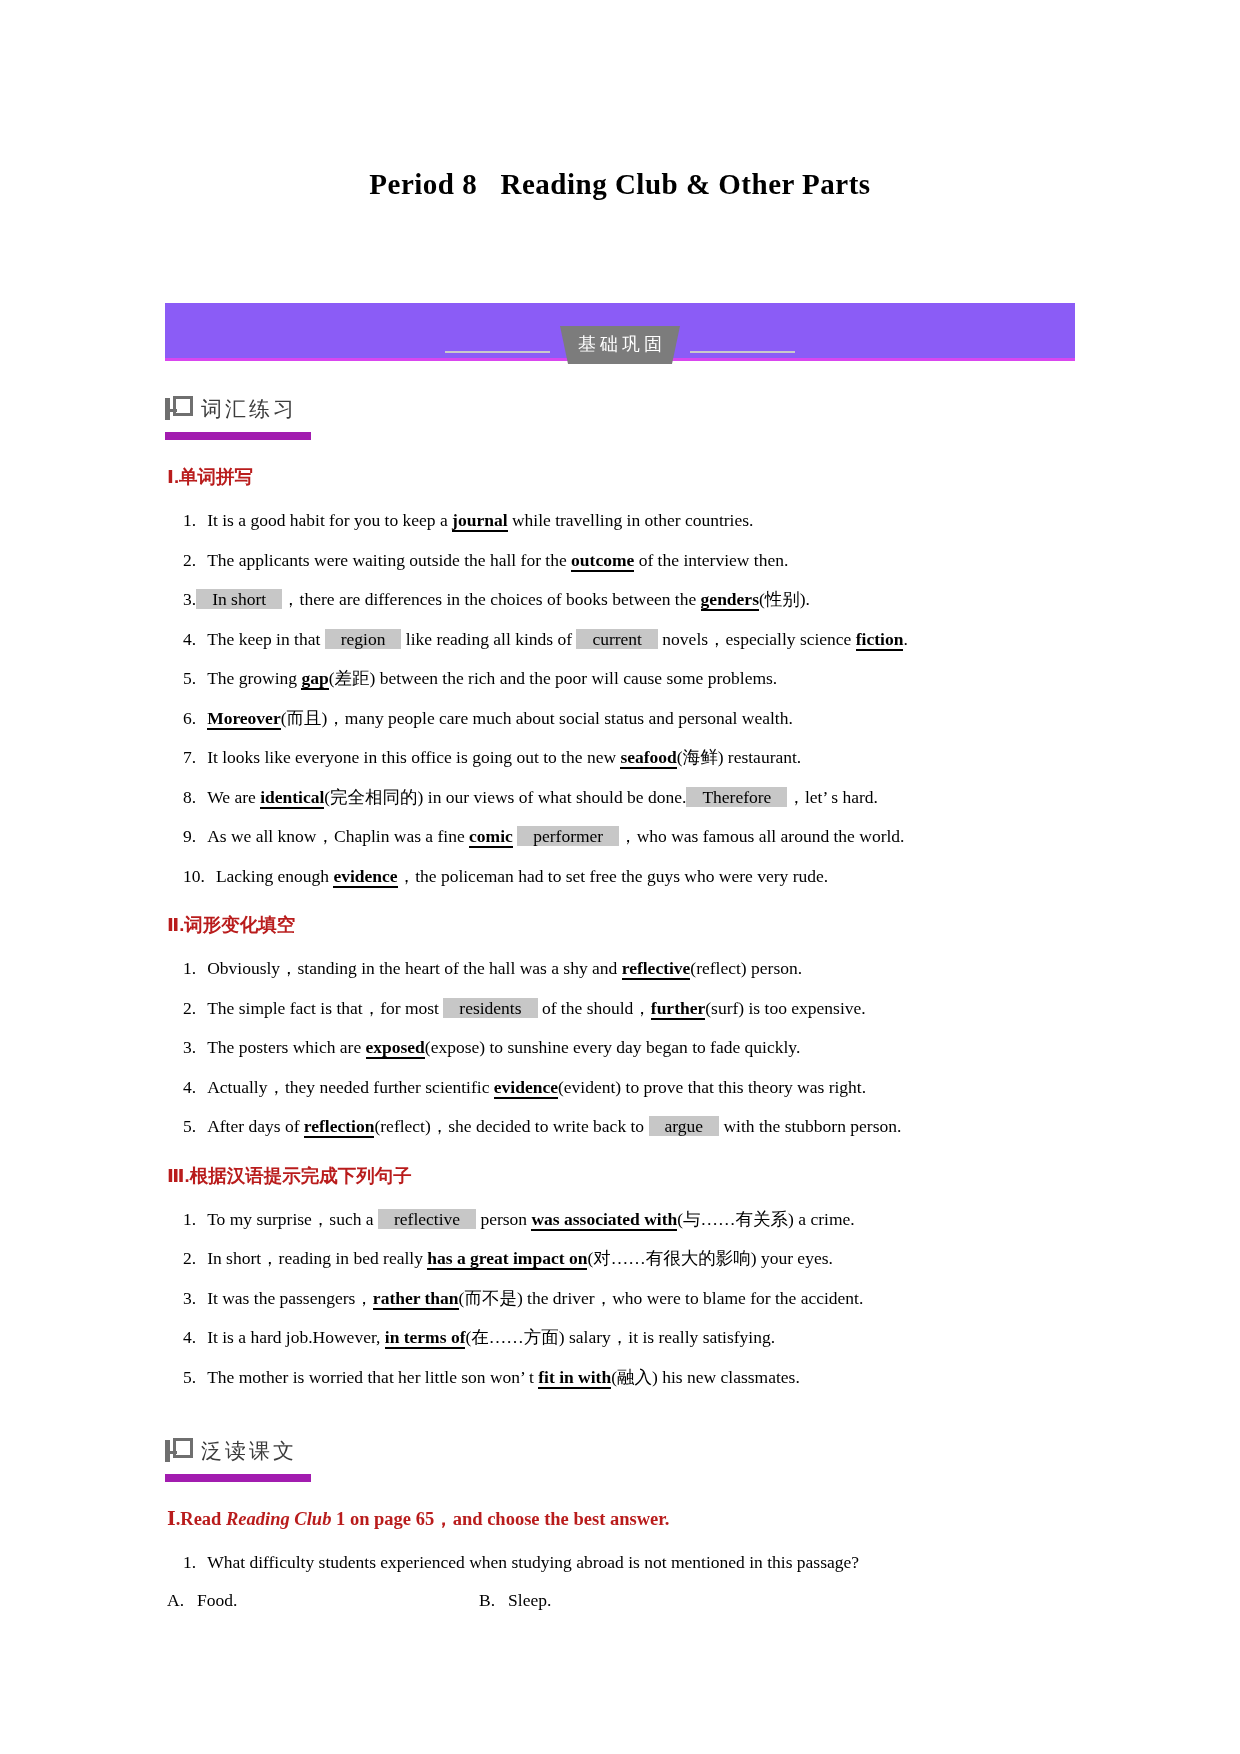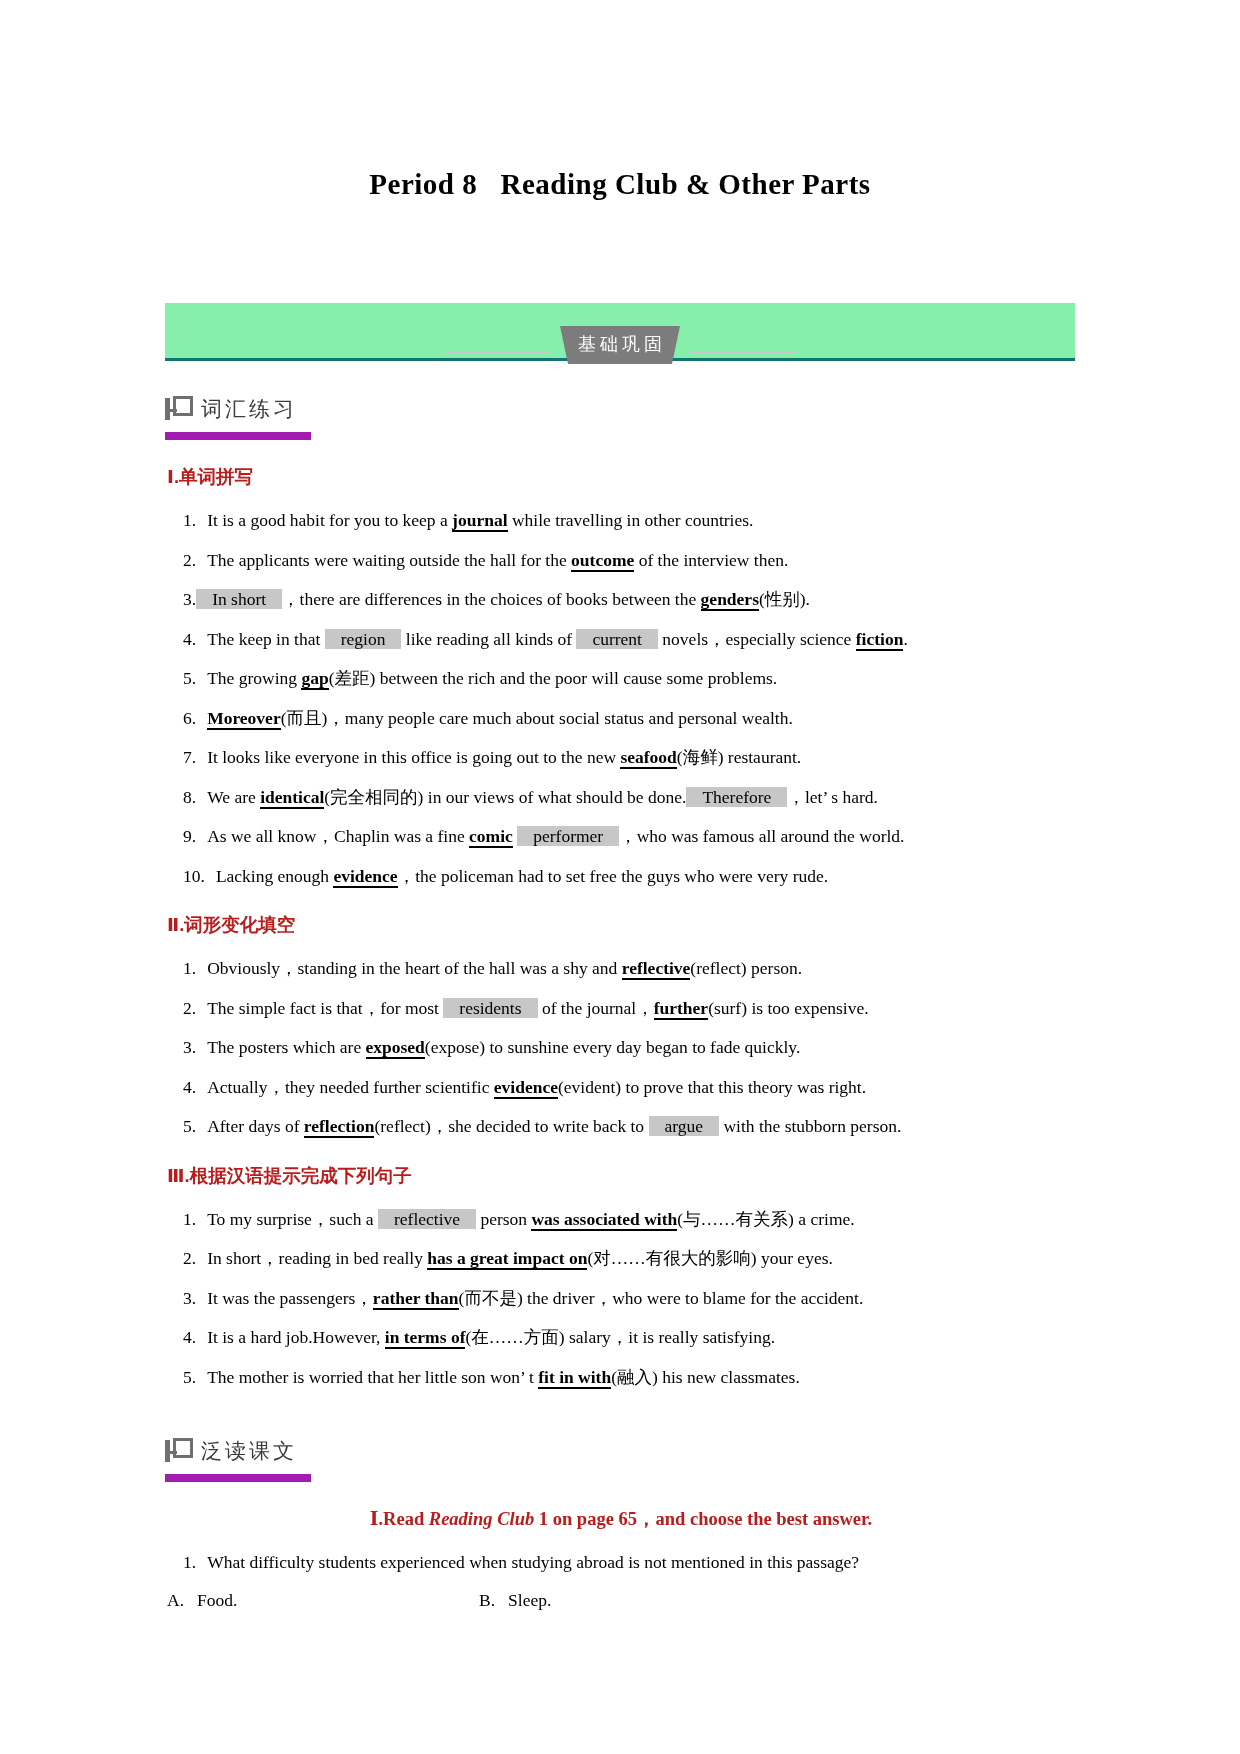--- a/index.html
+++ b/index.html
@@ -13,22 +13,22 @@
   
   .doc-title{
     margin:0;text-align:center;font-size:29px;font-weight:bold;
     white-space:pre;letter-spacing:.5px;
     font-family:"Liberation Serif","DejaVu Serif",serif;
   }
 
   
   .banner{margin-top:102px;position:relative;}
   .band{
-    position:relative;height:55px;background:#86efac;
-    border-bottom:3px solid #0f766e;
+    position:relative;height:55px;background:#8b5cf6;
+    border-bottom:3px solid #d946ef;
   }
   .badge{
     position:absolute;left:50%;bottom:-6px;transform:translateX(-50%);
     background:#7c7c7c;color:#fff;
     font-family:"Liberation Sans","DejaVu Sans",sans-serif;
     font-size:18px;letter-spacing:4px;
     padding:6px 14px 8px 18px;
     clip-path:polygon(0 0,100% 0,calc(100% - 8px) 100%,8px 100%);
   }
   .flank{position:absolute;bottom:5px;height:2px;width:105px;background:#c9c9c9;}
@@ -52,21 +52,20 @@
 
   
   .subheading{
     font-family:"Liberation Sans","DejaVu Sans",sans-serif;
     font-weight:bold;font-size:18.5px;color:#b91c1c;
     margin:24px 0 19px 2px;
   }
   .subheading.serif{
     font-family:"Liberation Serif","DejaVu Serif",serif;
     font-size:18.5px;
-    text-align:center;
   }
 
   
   .item{
     font-size:17.5px;line-height:1.4;margin:0 0 15px 18px;
   }
   .num{margin-right:11px;}
   .ans{font-weight:bold;border-bottom:2px solid #000;padding-bottom:0;}
   .hl{background:#c7c7c7;padding:0 16px;}
   .bold{font-weight:bold;}
@@ -106,21 +105,21 @@
         <div class="item"><span>3.</span><span class="hl">In short</span><span>，there are differences in the choices of books between the </span><span class="ans">genders</span><span>(性别).</span></div>
         <div class="item"><span class="num">4.</span><span>The keep in that </span><span class="hl">region</span><span> like reading all kinds of </span><span class="hl">current</span><span> novels，especially science </span><span class="ans">fiction</span><span>.</span></div>
         <div class="item"><span class="num">5.</span><span>The growing </span><span class="ans">gap</span><span>(差距) between the rich and the poor will cause some problems.</span></div>
         <div class="item"><span class="num">6.</span><span class="ans">Moreover</span><span>(而且)，many people care much about social status and personal wealth.</span></div>
         <div class="item"><span class="num">7.</span><span>It looks like everyone in this office is going out to the new </span><span class="ans">seafood</span><span>(海鲜) restaurant.</span></div>
         <div class="item"><span class="num">8.</span><span>We are </span><span class="ans">identical</span><span>(完全相同的) in our views of what should be done.</span><span class="hl">Therefore</span><span>，let’ s hard.</span></div>
         <div class="item"><span class="num">9.</span><span>As we all know，Chaplin was a fine </span><span class="ans">comic</span><span> </span><span class="hl">performer</span><span>，who was famous all around the world.</span></div>
         <div class="item"><span class="num">10.</span><span>Lacking enough </span><span class="ans">evidence</span><span>，the policeman had to set free the guys who were very rude.</span></div>
         <div class="subheading">Ⅱ.词形变化填空</div>
         <div class="item"><span class="num">1.</span><span>Obviously，standing in the heart of the hall was a shy and </span><span class="ans">reflective</span><span>(reflect) person.</span></div>
-        <div class="item"><span class="num">2.</span><span>The simple fact is that，for most </span><span class="hl">residents</span><span> of the journal，</span><span class="ans">further</span><span>(surf) is too expensive.</span></div>
+        <div class="item"><span class="num">2.</span><span>The simple fact is that，for most </span><span class="hl">residents</span><span> of the should，</span><span class="ans">further</span><span>(surf) is too expensive.</span></div>
         <div class="item"><span class="num">3.</span><span>The posters which are </span><span class="ans">exposed</span><span>(expose) to sunshine every day began to fade quickly.</span></div>
         <div class="item"><span class="num">4.</span><span>Actually，they needed further scientific </span><span class="ans">evidence</span><span>(evident) to prove that this theory was right.</span></div>
         <div class="item"><span class="num">5.</span><span>After days of </span><span class="ans">reflection</span><span>(reflect)，she decided to write back to </span><span class="hl">argue</span><span> with the stubborn person.</span></div>
         <div class="subheading">Ⅲ.根据汉语提示完成下列句子</div>
         <div class="item"><span class="num">1.</span><span>To my surprise，such a </span><span class="hl">reflective</span><span> person </span><span class="ans">was associated with</span><span>(与……有关系) a crime.</span></div>
         <div class="item"><span class="num">2.</span><span>In short，reading in bed really </span><span class="ans">has a great impact on</span><span>(对……有很大的影响) your eyes.</span></div>
         <div class="item"><span class="num">3.</span><span>It was the passengers，</span><span class="ans">rather than</span><span>(而不是) the driver，who were to blame for the accident.</span></div>
         <div class="item"><span class="num">4.</span><span>It is a hard job.However, </span><span class="ans">in terms of</span><span>(在……方面) salary，it is really satisfying.</span></div>
         <div class="item"><span class="num">5.</span><span>The mother is worried that her little son won’ t </span><span class="ans">fit in with</span><span>(融入) his new classmates.</span></div>
       </div>

